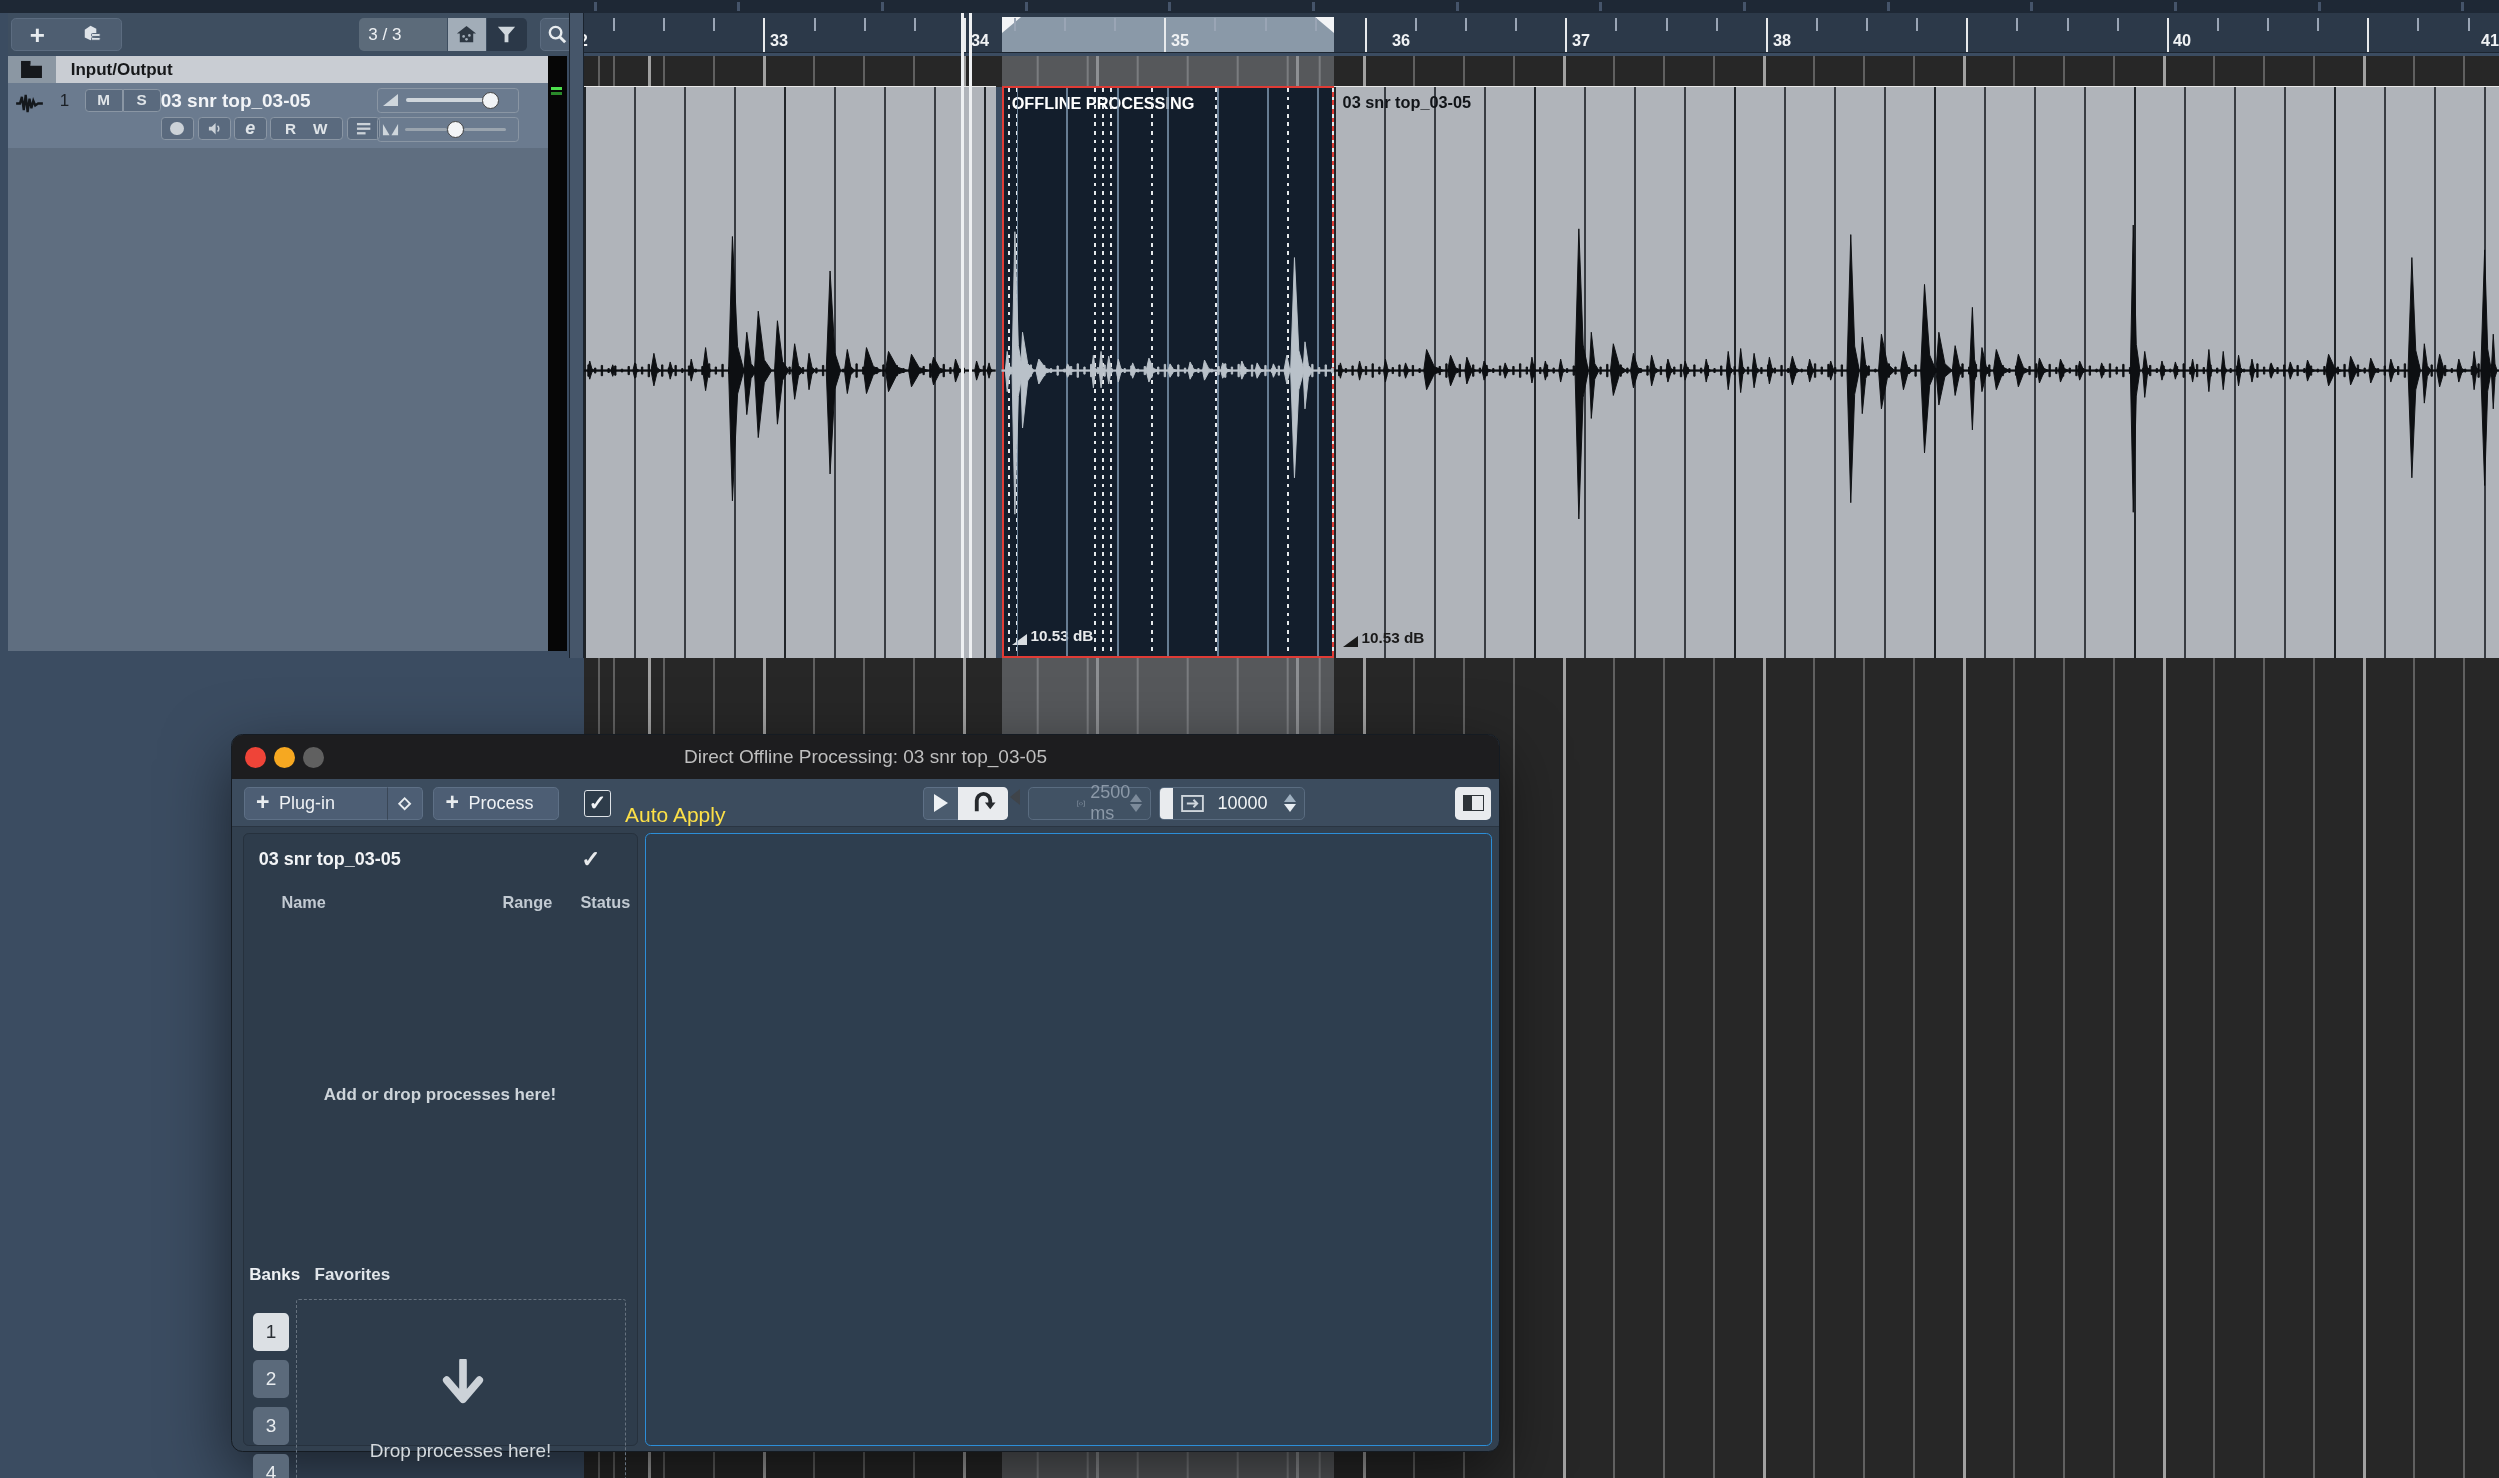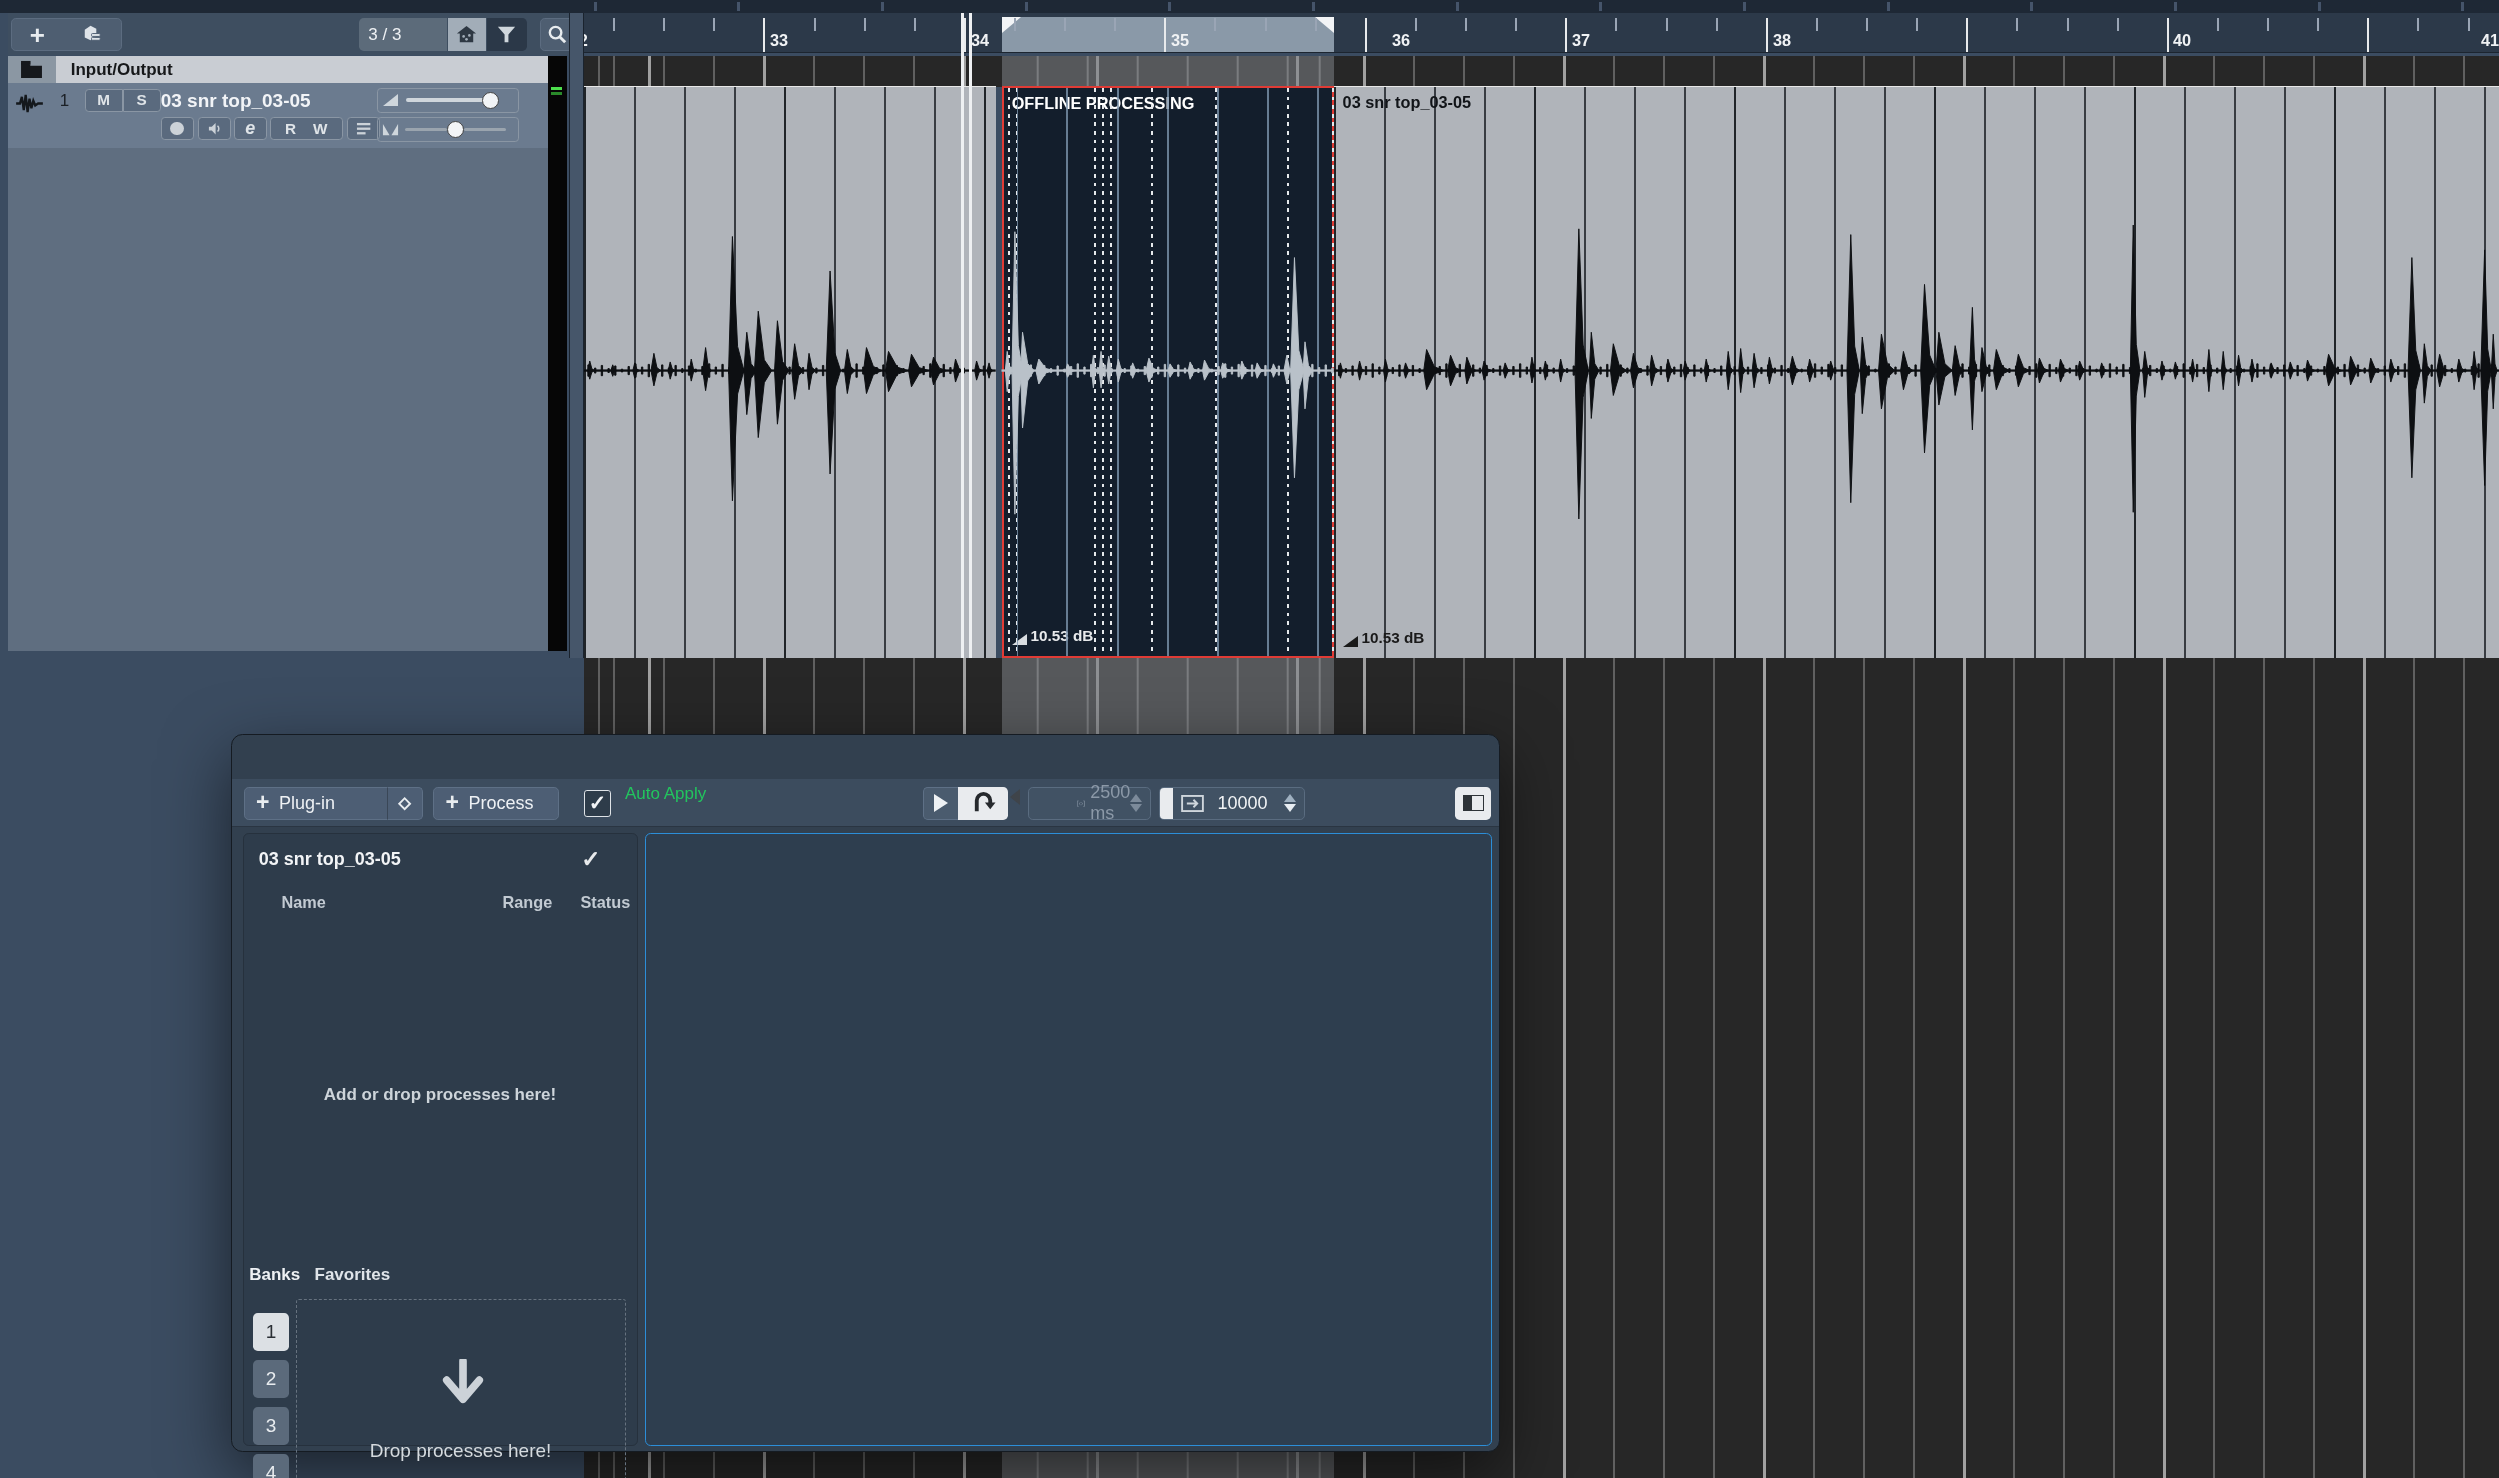--- a/index.html
+++ b/index.html
@@ -73,21 +73,21 @@
 
   
   .dialog{left:231px;top:734px;width:1269px;height:718px;background:#32404f;border-radius:11.5px;border:1px solid #151b22;box-shadow:0 23px 67px rgba(0,0,0,.55);}
   .dlg-title{position:absolute;left:0;top:0;width:100%;height:44px;background:#1d1d1f;border-radius:10.5px 10.5px 0 0;display:flex;align-items:center;justify-content:center;color:#bfbfbf;font-size:19px;}
   .traffic{position:absolute;top:11.5px;width:21px;height:21px;border-radius:50%;}
   .dlg-toolbar{position:absolute;left:0;top:44px;width:100%;height:48px;background:#3c4c5e;border-bottom:1px solid #2a3542;}
   .dlg-btn{position:absolute;top:7.7px;height:33px;background:#4d5e74;border:1px solid #5e7086;border-radius:4.8px;color:#eef1f4;font-size:18px;display:flex;align-items:center;}
   .dlg-btn .plus{font-size:23px;font-weight:bold;margin:0 9.6px 1.9px 11.5px;color:#e8ecef;}
   .diamond-seg{position:absolute;top:7.7px;height:33px;width:36px;background:#4d5e74;border:1px solid #5e7086;border-left:1px solid #3a4757;border-radius:0 4.8px 4.8px 0;display:flex;align-items:center;justify-content:center;}
   .chk{position:absolute;top:10.5px;width:27px;height:27px;background:#2e3c4a;border:1.9px solid #dfe3e7;border-radius:2.9px;color:#f2f4f6;font-size:21px;font-weight:bold;display:flex;align-items:center;justify-content:center;}
-  .chk-label{position:absolute;top:5px;color:#22c55e;font-size:17px;}
+  .chk-label{position:absolute;top:24px;color:#fde047;font-size:21px;}
   .play-seg{position:absolute;top:7.7px;width:35px;height:33px;background:#4a5b6e;border:1px solid #5e7086;border-right:none;border-radius:4.8px 0 0 4.8px;display:flex;align-items:center;justify-content:center;}
   .white-seg{position:absolute;top:7.7px;width:50px;height:33px;background:#e9ebee;border-radius:0 4.8px 4.8px 0;display:flex;align-items:center;justify-content:center;}
   .flyout-tri{position:absolute;top:9.6px;width:0;height:0;border-top:8.6px solid transparent;border-bottom:8.6px solid transparent;border-right:10.5px solid #3f444a;}
   .fld{position:absolute;top:7.7px;height:33px;background:#415264;border:1px solid #5a6c80;border-radius:4.8px;display:flex;align-items:center;}
   .steppers{display:flex;flex-direction:column;gap:1.9px;margin:0 7.7px 0 auto;}
   .st-up{width:0;height:0;border-left:6.7px solid transparent;border-right:6.7px solid transparent;border-bottom:8.6px solid #7c8a9a;}
   .st-dn{width:0;height:0;border-left:6.7px solid transparent;border-right:6.7px solid transparent;border-top:8.6px solid #7c8a9a;}
   .white-bar{width:13.4px;height:31px;background:#e9ebee;border-radius:3.8px 0 0 3.8px;}
   .panel-toggle{position:absolute;top:7.7px;width:36px;height:33px;background:#e9ebee;border-radius:4.8px;display:flex;align-items:center;justify-content:center;}
   .pt-glyph{width:21px;height:16.3px;border:1.9px solid #2e3338;background:linear-gradient(to right,#2e3338 0 7.7px,transparent 7.7px);}
@@ -723,20 +723,26 @@
       <path d="M 1956 297 L 1958 285 L 1961.15 294.84 L 1965 297 L 1961.15 299.16 L 1958 309 Z" fill="#0d0f12" stroke="#0d0f12" stroke-width="1"></path>
       <path d="M 1972 297 L 1974 277 L 1976.25 293.4 L 1979 297 L 1976.25 300.6 L 1974 317 Z" fill="#0d0f12" stroke="#0d0f12" stroke-width="1"></path>
       <path d="M 1981 297 L 1985 171 L 1988.15 274.32 L 1992 297 L 1988.15 318.6 L 1985 417 Z" fill="#0d0f12" stroke="#0d0f12" stroke-width="1"></path>
       <path d="M 1992 297 L 1994 259 L 1995.8 290.16 L 1998 297 L 1995.8 304.2 L 1994 337 Z" fill="#0d0f12" stroke="#0d0f12" stroke-width="1"></path>
     </svg>
 
   <div class="abs playhead" style="left:961px;"></div>
   <div class="abs playhead" style="left:969px;"></div>
 
   <div class="abs dialog">
+    <div class="dlg-title">
+      <div class="traffic" style="left:13.4px;background:#ef4438;"></div>
+      <div class="traffic" style="left:42px;background:#f6a821;"></div>
+      <div class="traffic" style="left:71px;background:#606060;"></div>
+      <span>Direct Offline Processing: 03 snr top_03-05</span>
+    </div>
 
     <div class="dlg-toolbar">
       <div class="dlg-btn" style="left:11.5px;width:144px;border-radius:4.8px 0 0 4.8px;">
         <span class="plus">+</span>
         <span>Plug-in</span>
       </div>
       <div class="diamond-seg" style="left:155px;">
         <svg width="15.3" height="15.3" viewBox="0 0 16 16">
           <rect x="4" y="4" width="8" height="8" fill="none" stroke="#e8ecef" stroke-width="2" transform="rotate(45 8 8)"></rect>
         </svg>

